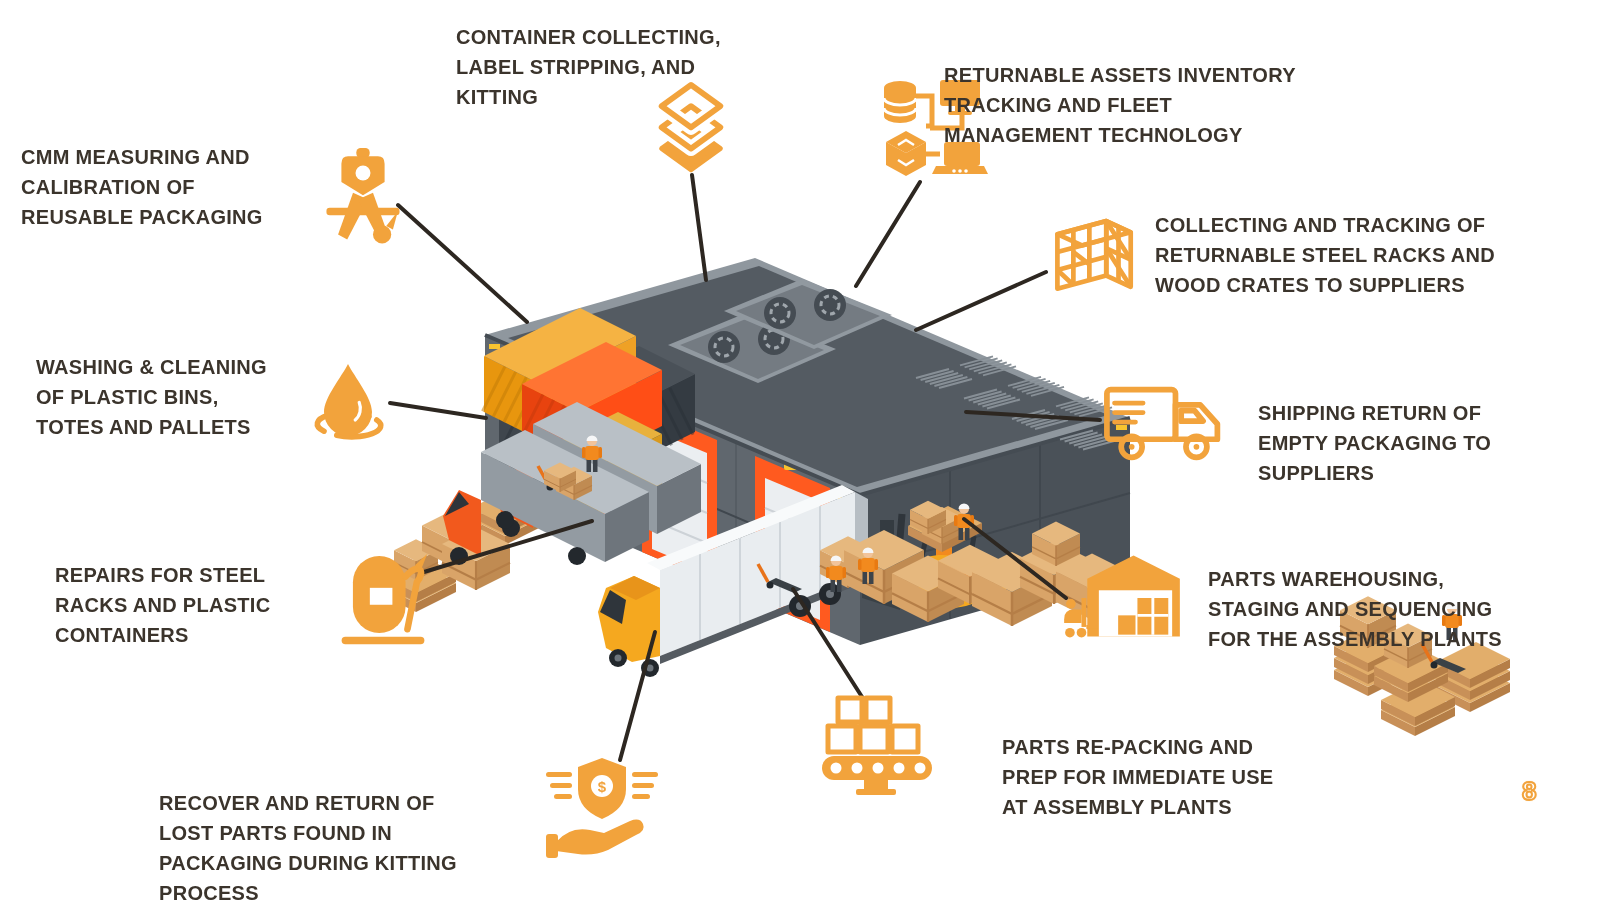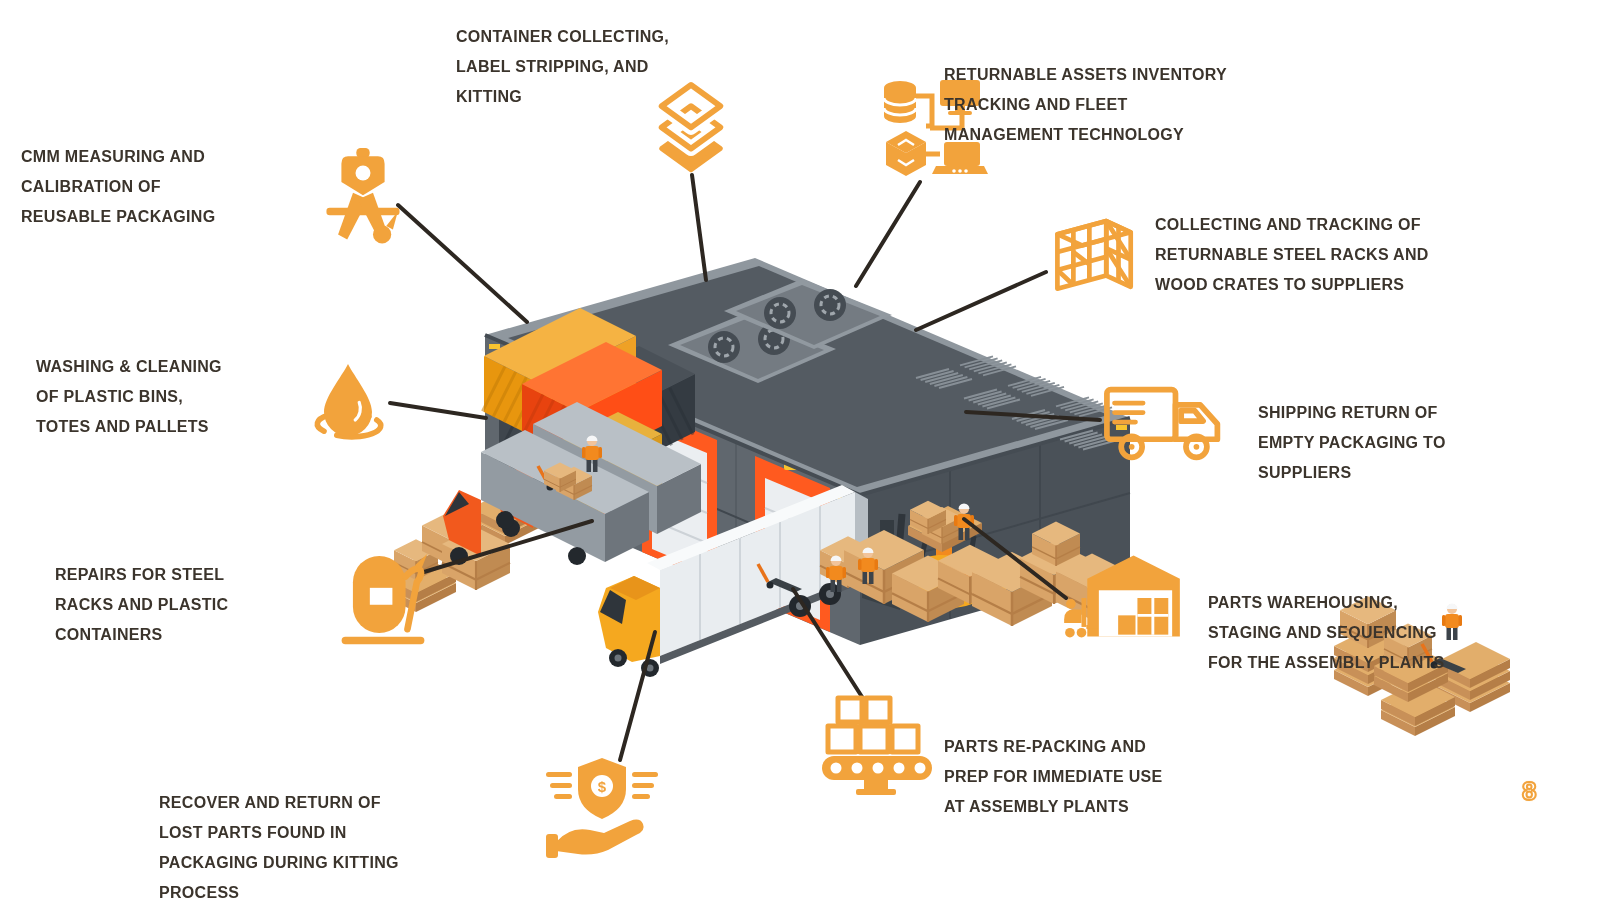--- a/index.html
+++ b/index.html
@@ -1,19 +1,19 @@
 <!DOCTYPE html>
 <html><head>
 <meta charset="utf-8">
 <style>
   html,body{margin:0;padding:0;background:#fff;}
   .canvas{position:relative;width:1600px;height:900px;background:#FFFFFF;overflow:hidden;
           font-family:"Liberation Sans",sans-serif;}
   .scene,.connectors{position:absolute;left:0;top:0;pointer-events:none;}
-  .label{position:absolute;font-weight:bold;font-size:16px;line-height:30px;letter-spacing:.3px;
+  .label{position:absolute;font-weight:bold;font-size:20px;line-height:30px;letter-spacing:.3px;
          color:#3B342C;white-space:pre-line;}
   .icon{position:absolute;}
   .pagenum{position:absolute;left:1522px;top:776px;font-size:26px;font-weight:bold;color:#FFFFFF;
            -webkit-text-stroke:2px #F2A33C;text-shadow:0 0 1px #F2A33C,0 0 2px #F2A33C;}
 </style>
 </head>
 <body>
 
 <div class="canvas">
 
@@ -399,25 +399,25 @@
 WOOD CRATES TO SUPPLIERS</div>
   <div class="label" style="left:36px;top:352px">WASHING &amp; CLEANING
 OF PLASTIC BINS,
 TOTES AND PALLETS</div>
   <div class="label" style="left:1258px;top:398px">SHIPPING RETURN OF
 EMPTY PACKAGING TO
 SUPPLIERS</div>
   <div class="label" style="left:55px;top:560px">REPAIRS FOR STEEL
 RACKS AND PLASTIC
 CONTAINERS</div>
-  <div class="label" style="left:1208px;top:588px">PARTS WAREHOUSING,
+  <div class="label" style="left:1208px;top:564px">PARTS WAREHOUSING,
 STAGING AND SEQUENCING
 FOR THE ASSEMBLY PLANTS</div>
   <div class="label" style="left:159px;top:788px">RECOVER AND RETURN OF
 LOST PARTS FOUND IN
 PACKAGING DURING KITTING
 PROCESS</div>
-  <div class="label" style="left:944px;top:732px">PARTS RE-PACKING AND
+  <div class="label" style="left:1002px;top:732px">PARTS RE-PACKING AND
 PREP FOR IMMEDIATE USE
 AT ASSEMBLY PLANTS</div>
 
   <div class="pagenum">8</div>
 </div>
 
 </body></html>

